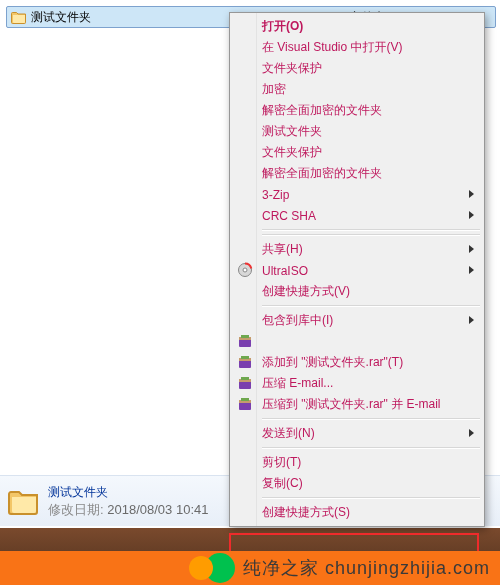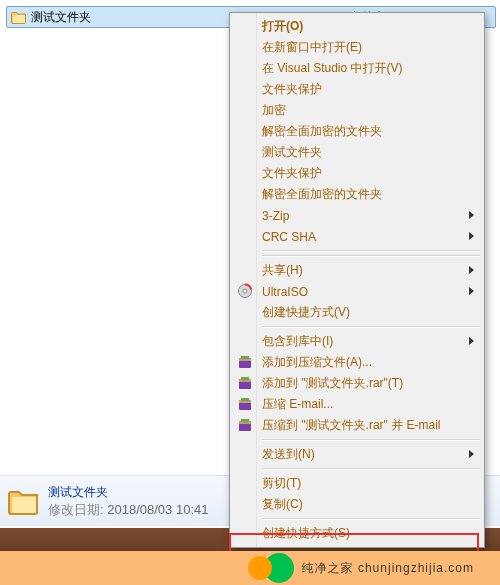--- a/index.html
+++ b/index.html
@@ -11,33 +11,33 @@
   .file-row .type{margin-left:20px;color:#222}
   .explorer-footer{position:absolute;left:0;bottom:0;width:500px;height:50px;border-top:1px solid #d9e3f0;background:linear-gradient(#f4f8fd,#e8eff8);display:flex;align-items:center}
   .explorer-footer .big-icon{width:32px;height:32px;margin:6px 8px}
   .explorer-footer .meta .n{color:#003399}
   .explorer-footer .meta .d{color:#6a6a6a;font-size:13px}
   .explorer-footer .meta .d .lab{color:#8a8a8a}
 
   .folder-icon svg{display:block}
 
   .context-menu{position:absolute;left:229px;top:12px;width:250px;background:#f0f0f0;border:1px solid #979797;box-shadow:2px 3px 8px rgba(0,0,0,.35);padding:3px 2px}
-  .cm-item{position:relative;display:flex;align-items:center;height:21px;padding:0 20px 0 30px;color:#a16207;white-space:nowrap;cursor:default}
+  .cm-item{position:relative;display:flex;align-items:center;height:21px;padding:0 20px 0 30px;color:#be185d;white-space:nowrap;cursor:default}
   .cm-item.bold{font-weight:bold}
   .cm-item .arrow{position:absolute;right:8px;top:6px;width:0;height:0;border-top:4px solid transparent;border-bottom:4px solid transparent;border-left:5px solid #333}
   .cm-icon{position:absolute;left:5px;top:2px;width:16px;height:16px}
   .cm-sep{height:1px;margin:3px 2px 3px 30px;background:#d7d7d7;border-bottom:1px solid #fff}
   .icon-gutter{position:absolute;left:0;top:0;bottom:0;width:26px;background:#f0f0f0;border-right:1px solid #e3e3e3}
   .cm-inner{position:relative}
   .highlight-box{position:absolute;border:2px solid #ef2b2b;pointer-events:none}
   #hl{left:229px;top:533px;width:246px;height:24px}
 
   
   .desk{position:absolute;left:0;top:528px;width:500px;height:57px;background:linear-gradient(#7a4a2d,#4b2e1c)}
-  .wm{position:absolute;left:0;bottom:0;width:500px;height:34px;background:#fdba74;display:flex;align-items:center;justify-content:flex-end;padding-right:26px;box-sizing:border-box;font-size:12px;color:#3a3a3a;letter-spacing:1px;font-weight:500}
+  .wm{position:absolute;left:0;bottom:0;width:500px;height:34px;background:#f97316;display:flex;align-items:center;justify-content:flex-end;padding-right:10px;box-sizing:border-box;font-size:18px;color:#3a3a3a;letter-spacing:1px;font-weight:500}
   .wm .blob{display:inline-block;border-radius:50%}
   .wm .b1{width:24px;height:24px;background:#ff9c00;margin-right:-10px;z-index:1;position:relative}
   .wm .b2{width:30px;height:30px;background:#00c14e;margin-right:6px}
   .wm .t{display:flex;align-items:center;gap:2px}
 </style>
 </head>
 <body>
 
 <div class="explorer">
   <div class="file-row">
@@ -66,23 +66,20 @@
   </div>
 </div>
 
 <div class="desk"></div>
 
 <div class="context-menu">
   <div class="icon-gutter"></div>
   <div class="cm-inner">
     <div class="cm-item bold">
         <span>打开(O)</span>
-      </div>
-    <div class="cm-item">
-        <span>在新窗口中打开(E)</span>
       </div>
     <div class="cm-item">
         <span>在 Visual Studio 中打开(V)</span>
       </div>
     <div class="cm-item">
         <span>文件夹保护</span>
       </div>
     <div class="cm-item">
         <span>加密</span>
       </div>
@@ -128,21 +125,20 @@
     <div class="cm-item">
         <span>包含到库中(I)</span>
         <span class="arrow"></span>
       </div>
     <div class="cm-item">
       <span class="cm-icon"><svg width="16" height="16">
             <rect x="2" y="4" width="12" height="10" rx="1" fill="#7a3fae"></rect>
             <rect x="2" y="4" width="12" height="3" fill="#c59b6d"></rect>
             <rect x="4" y="2" width="8" height="3" fill="#6fa84f"></rect>
           </svg></span>
-      <span>添加到压缩文件(A)...</span>
     </div>
     <div class="cm-item">
       <span class="cm-icon"><svg width="16" height="16">
             <rect x="2" y="4" width="12" height="10" rx="1" fill="#7a3fae"></rect>
             <rect x="2" y="4" width="12" height="3" fill="#c59b6d"></rect>
             <rect x="4" y="2" width="8" height="3" fill="#6fa84f"></rect>
           </svg></span>
       <span>添加到 "测试文件夹.rar"(T)</span>
     </div>
     <div class="cm-item">

